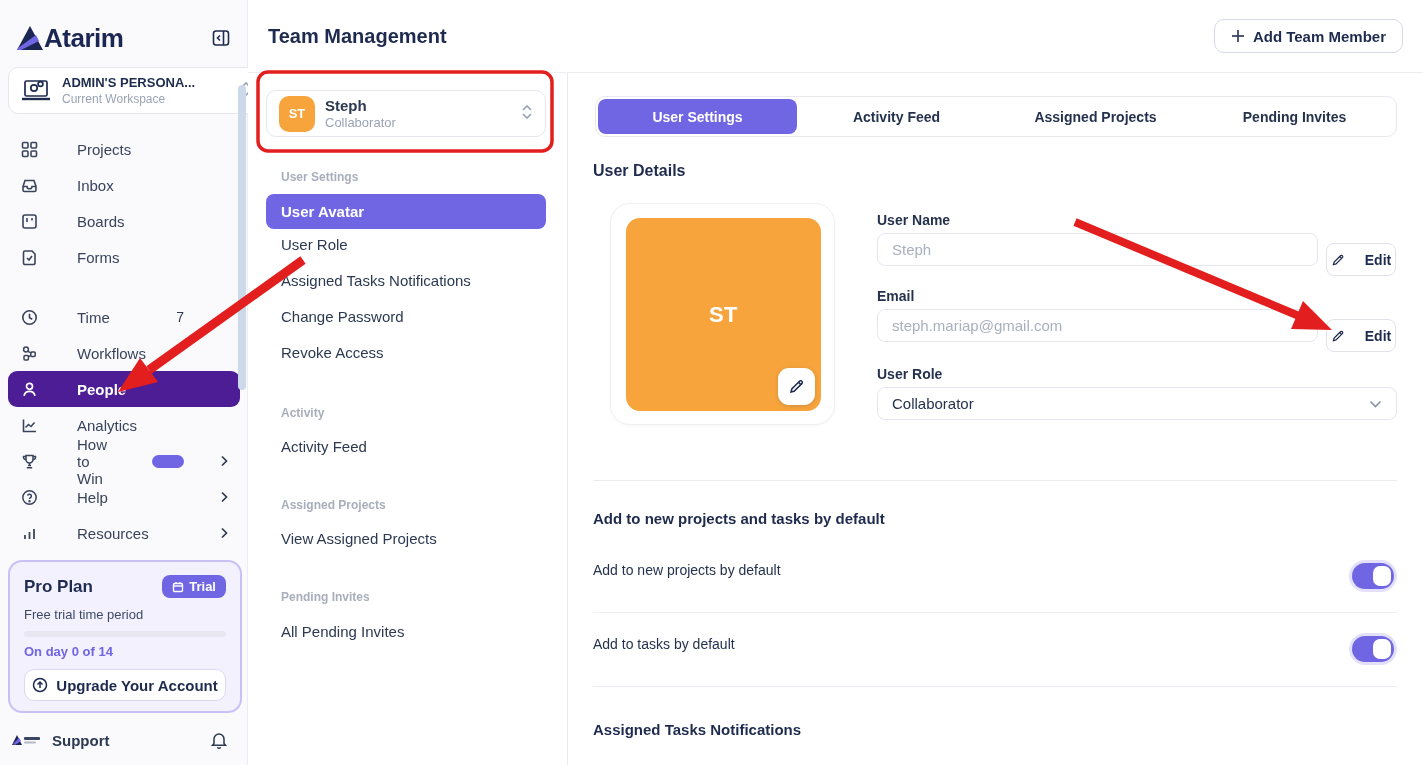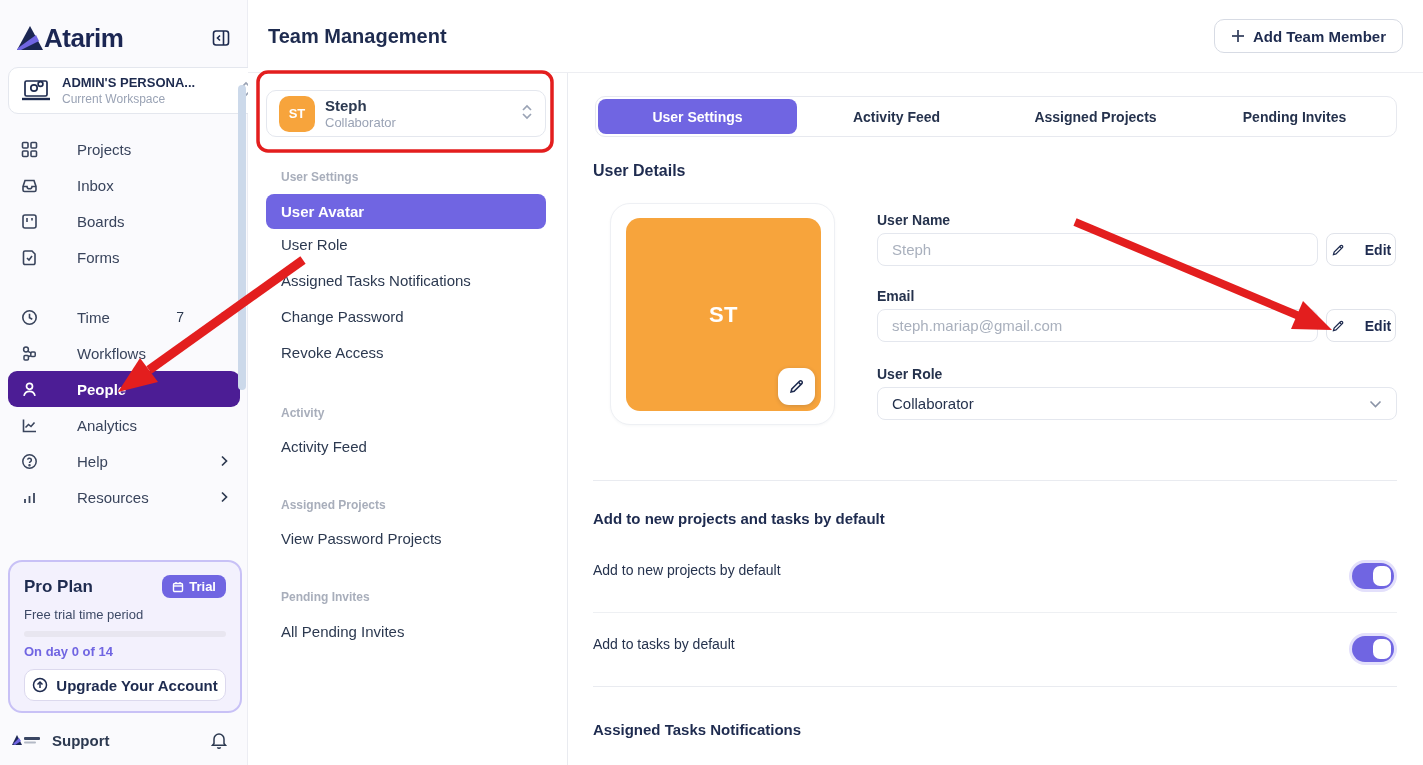--- a/index.html
+++ b/index.html
@@ -62,21 +62,21 @@
   .tabbar { position:absolute; left:27px; top:23px; width:802px; height:41px; border:1px solid #e7e9ef; border-radius:10px; background:#fff; display:flex; padding:2px; }
   .tab { flex:1; display:flex; align-items:center; justify-content:center; font-size:14px; font-weight:bold; color:#25324d; border-radius:8px; cursor:pointer; }
   .tab.active { background:#7065e2; color:#fff; }
   .sec-heading { position:absolute; left:25px; font-size:16px; font-weight:bold; color:#1e2b4f; }
   .avatar-card { position:absolute; left:42px; top:130px; width:225px; height:222px; background:#fff; border:1px solid #eef0f4; border-radius:20px; box-shadow:0 1px 3px rgba(30,43,79,0.04); }
   .avatar-big { position:absolute; left:15px; top:14px; width:195px; height:193px; background:#f7a43c; border-radius:14px; display:flex; align-items:center; justify-content:center; color:#fff; font-size:22px; font-weight:bold; letter-spacing:0.5px; }
   .avatar-edit { position:absolute; right:19px; bottom:19px; width:37px; height:37px; background:#fff; border-radius:11px; display:flex; align-items:center; justify-content:center; cursor:pointer; box-shadow:0 1px 4px rgba(30,43,79,0.18); }
   .f-label { position:absolute; left:309px; font-size:14px; font-weight:bold; color:#25324d; }
   .f-input { position:absolute; left:309px; width:441px; height:33px; border:1px solid #e4e7ee; border-radius:8px; padding:0 14px; font-size:15px; color:#2c3950; font-family:"Liberation Sans",sans-serif; background:#fff; }
   .f-input::placeholder { color:#a9b0bd; opacity:1; }
-  .edit-btn { position:absolute; left:758px; width:70px; height:33px; background:#fff; border:1px solid #e0e3ea; border-radius:8px; display:flex; align-items:center; justify-content:center; gap:20px; font-size:14px; font-weight:bold; color:#1e2b4f; cursor:pointer; }
+  .edit-btn { position:absolute; left:758px; width:70px; height:33px; background:#fff; border:1px solid #e0e3ea; border-radius:8px; display:flex; align-items:center; justify-content:center; gap:20px; font-size:14px; font-weight:bold; color:#1e2b4f; cursor:pointer;margin-top:10px; }
   .role-select { position:absolute; left:309px; width:520px; height:33px; border:1px solid #e4e7ee; border-radius:8px; display:flex; align-items:center; padding:0 14px; font-size:15px; color:#25324d; cursor:pointer; background:#fff; }
   .role-chev { margin-left:auto; display:flex; }
   .divider { position:absolute; left:25px; width:804px; height:1px; background:#e9ebf0; }
   .toggle-label { position:absolute; left:25px; font-size:14px; color:#25324d; }
   .toggle { position:absolute; left:784px; width:42px; height:26px; background:#7065e2; border-radius:13px; box-shadow:0 0 0 3px #e3e0fb; cursor:pointer; }
   .toggle .knob { position:absolute; right:3px; top:3px; width:18px; height:20px; background:#fff; border-radius:7px; }
 
   
   .annotations { position:absolute; left:0; top:0; width:1423px; height:765px; pointer-events:none; z-index:60; }
 </style>
@@ -200,20 +200,36 @@
         <span>People</span>
       </div>
       <div class="nav-item">
         <span class="ico">
           <svg width="17" height="17" viewBox="0 0 17 17" fill="none" stroke="#39445c" stroke-width="1.6">
             <path d="M2.5 2.5 V14.5 H15"></path>
               <polyline points="4.5,10.5 7.5,7.5 10,9.5 13.5,5.5"></polyline>
           </svg>
           </span>
         <span>Analytics</span>
+      </div>
+      <div class="nav-item">
+        <span class="ico">
+          <svg width="17" height="17" viewBox="0 0 17 17" fill="none" stroke="#39445c" stroke-width="1.5">
+            <path d="M5 2.5 H12 V6.5 a3.5 3.5 0 0 1 -7 0 Z"></path>
+            <path d="M5 3.5 H2.5 a2.4 2.4 0 0 0 2.6 3 M12 3.5 H14.5 a2.4 2.4 0 0 1 -2.6 3"></path>
+            <path d="M8.5 10 V12.5 M5.8 14.8 H11.2 M7 12.5 H10"></path>
+          </svg>
+          </span>
+        <span>How to Win</span>
+        <span class="progress-pill"></span>
+        <span class="nav-chev">
+          <svg width="8" height="12" viewBox="0 0 8 12" fill="none" stroke="#2c3950" stroke-width="1.7">
+              <polyline points="2,1.5 6.5,6 2,10.5"></polyline>
+            </svg>
+          </span>
       </div>
       <div class="nav-item">
         <span class="ico">
           <svg width="17" height="17" viewBox="0 0 17 17" fill="none" stroke="#39445c" stroke-width="1.5">
             <circle cx="8.5" cy="8.5" r="6.7"></circle>
             <path d="M6.6 6.6 a1.9 1.9 0 1 1 2.6 2.2 c-0.5 0.3-0.7 0.6-0.7 1.2"></path>
               <circle cx="8.5" cy="12.2" r="0.5" fill="#39445c"></circle>
           </svg>
           </span>
         <span>Help</span>
@@ -315,21 +331,21 @@
     <div class="p2-active" style="top:121px;">User Avatar</div>
     <div class="p2-item" style="top:163px;">User Role</div>
     <div class="p2-item" style="top:199px;">Assigned Tasks Notifications</div>
     <div class="p2-item" style="top:235px;">Change Password</div>
     <div class="p2-item" style="top:271px;">Revoke Access</div>
 
     <div class="p2-label" style="top:333px;">Activity</div>
     <div class="p2-item" style="top:365px;">Activity Feed</div>
 
     <div class="p2-label" style="top:425px;">Assigned Projects</div>
-    <div class="p2-item" style="top:457px;">View Password Projects</div>
+    <div class="p2-item" style="top:457px;">View Assigned Projects</div>
 
     <div class="p2-label" style="top:517px;">Pending Invites</div>
     <div class="p2-item" style="top:550px;">All Pending Invites</div>
   </div>
 
   <div class="main">
     <div class="tabbar">
       <div class="tab active">User Settings</div>
       <div class="tab">Activity Feed</div>
       <div class="tab">Assigned Projects</div>

